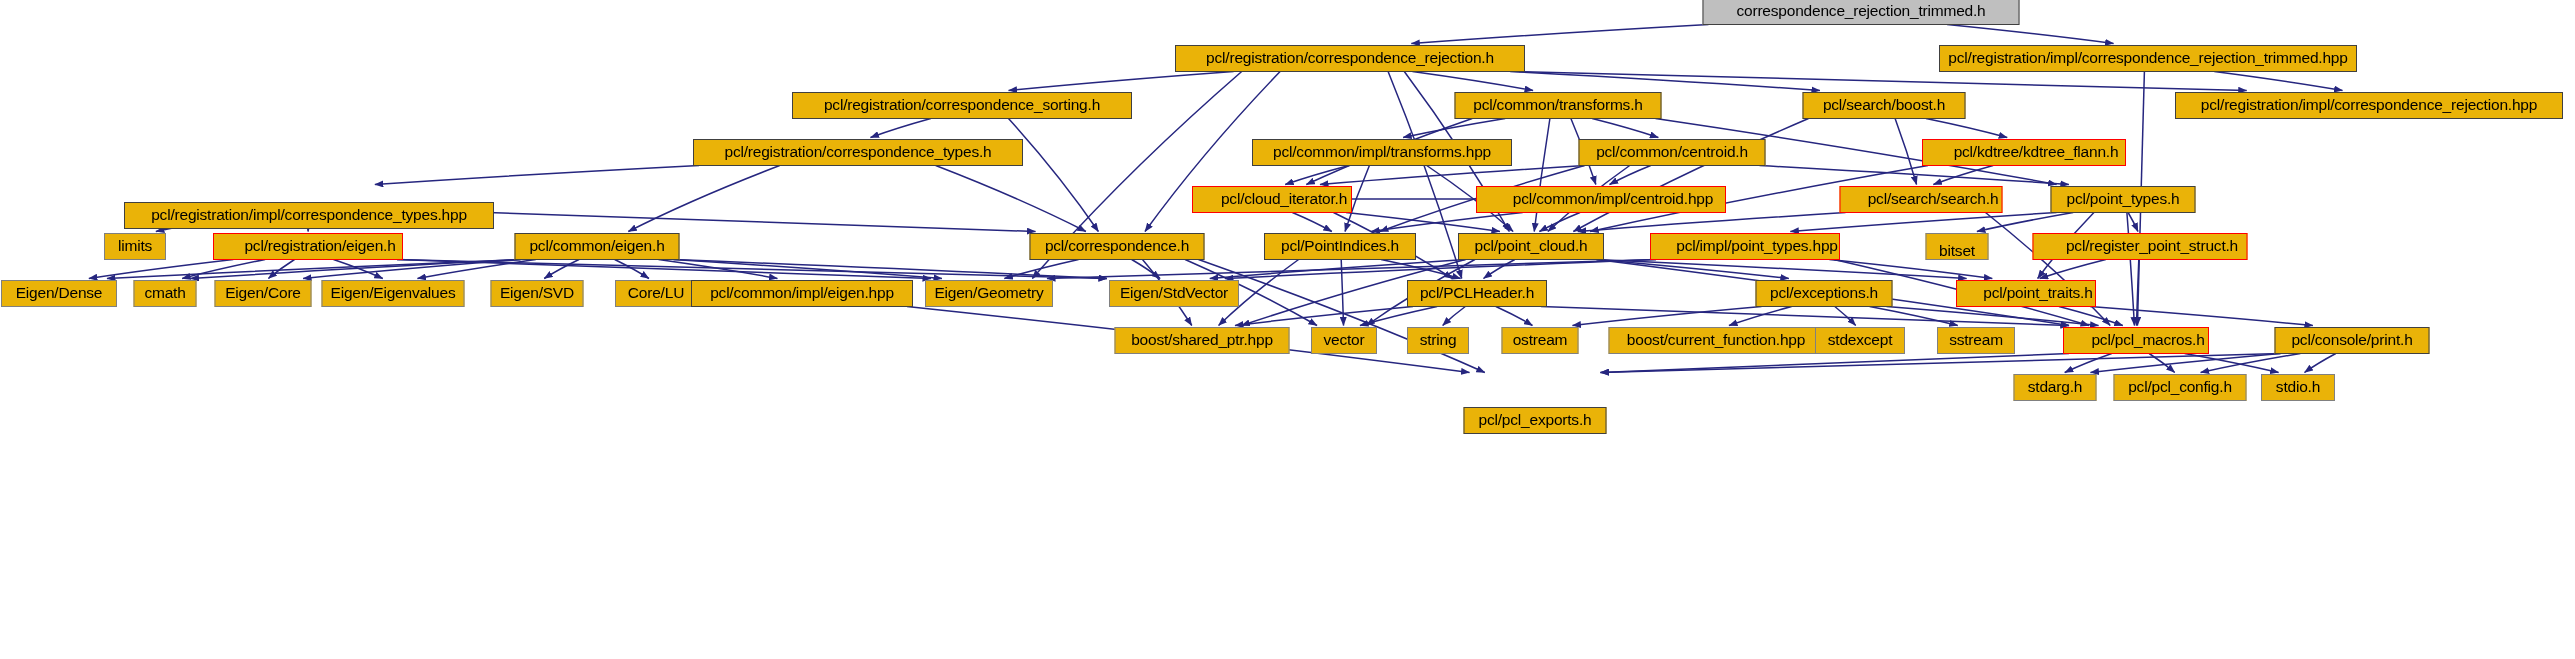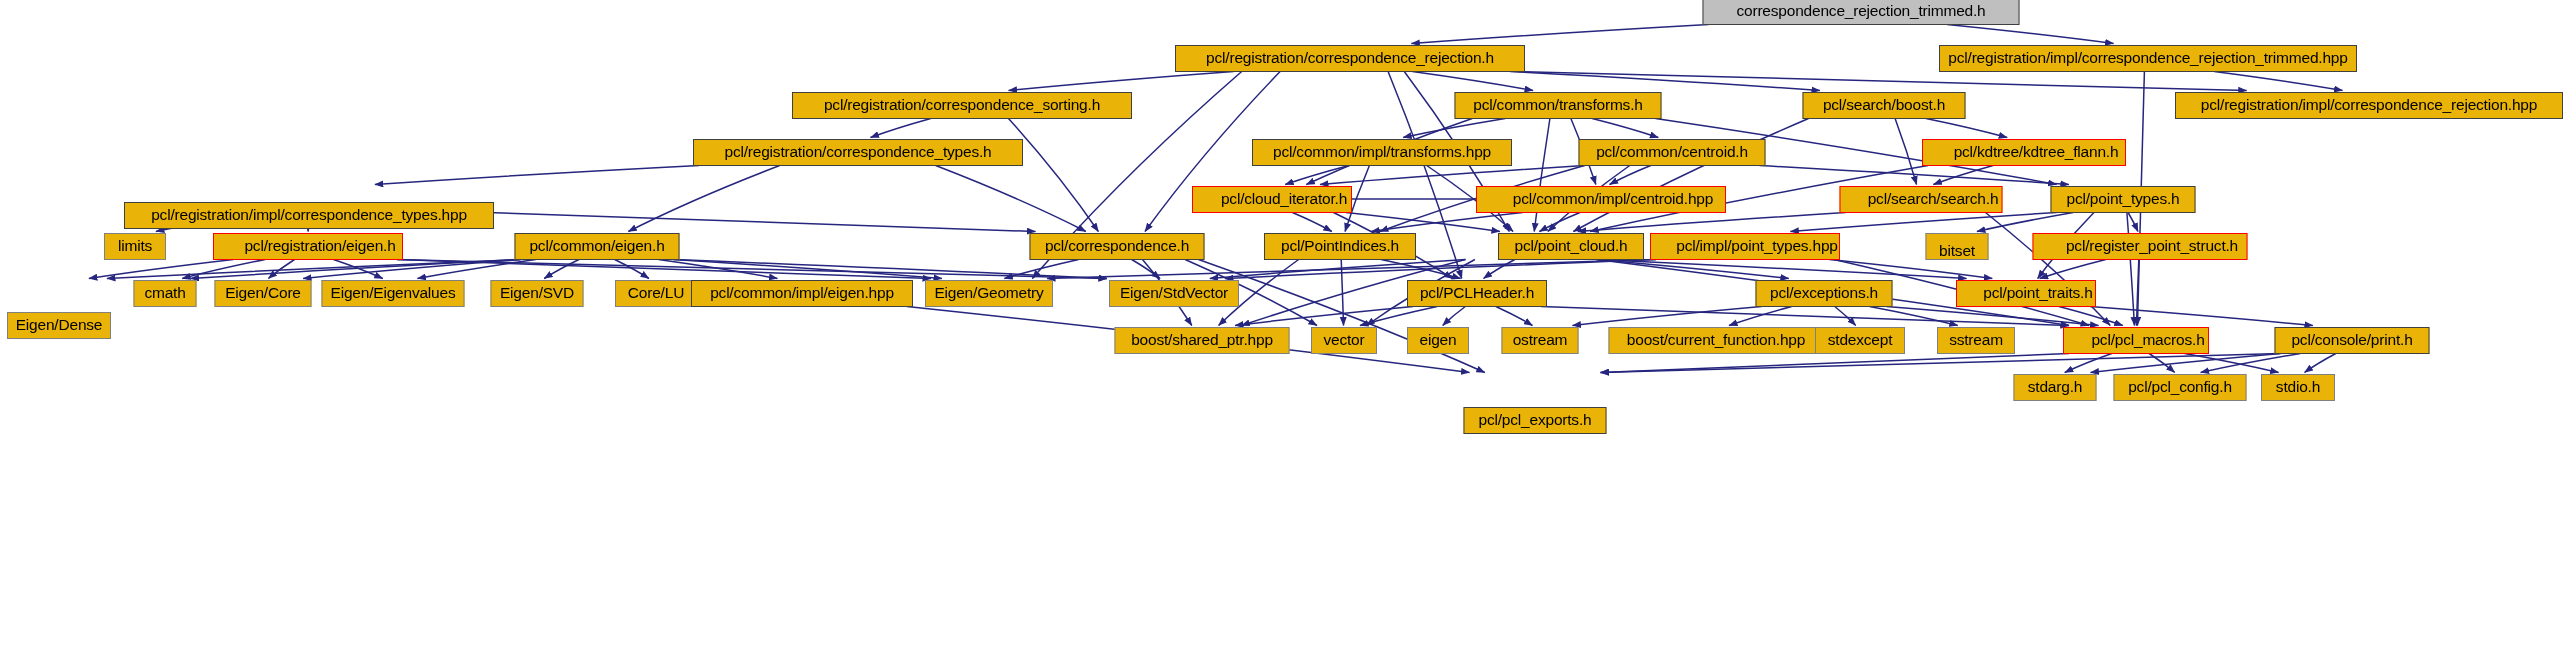--- a/index.html
+++ b/index.html
@@ -233,33 +233,33 @@
       </div>
       <div class="node dark" style="left: 597px; top: 232.5px; width: 165px;">
         <span>pcl/common/eigen.h</span>
       </div>
       <div class="node dark" style="left: 1117px; top: 232.5px; width: 175px;">
         <span>pcl/correspondence.h</span>
       </div>
       <div class="node dark" style="left: 1340px; top: 232.5px; width: 152px;">
         <span>pcl/PointIndices.h</span>
       </div>
-      <div class="node dark" style="left: 1531px; top: 232.5px; width: 146px; margin-left: 40px;">
+      <div class="node dark" style="left: 1531px; top: 232.5px; width: 146px;">
         <span>pcl/point_cloud.h</span>
       </div>
       <div class="node red" style="left: 1745px; top: 232.5px; width: 190px;">
         <span>pcl/impl/point_types.hpp</span>
       </div>
       <div class="node" style="left: 1957px; top: 232.5px; width: 63px; align-items: flex-end;">
         <span>bitset</span>
       </div>
       <div class="node red" style="left: 2140px; top: 232.5px; width: 215px;">
         <span>pcl/register_point_struct.h</span>
       </div>
-      <div class="node" style="left: 59px; top: 279.5px; width: 104px; margin-top: 32px;">
+      <div class="node" style="left: 59px; top: 279.5px; width: 116px;">
         <span>Eigen/Dense</span>
       </div>
       <div class="node" style="left: 165px; top: 279.5px; width: 63px;">
         <span>cmath</span>
       </div>
       <div class="node" style="left: 263px; top: 279.5px; width: 97px;">
         <span>Eigen/Core</span>
       </div>
       <div class="node" style="left: 393px; top: 279.5px; width: 143px;">
         <span>Eigen/Eigenvalues</span>
@@ -288,21 +288,21 @@
       <div class="node red" style="left: 2026px; top: 279.5px; width: 140px;">
         <span>pcl/point_traits.h</span>
       </div>
       <div class="node" style="left: 1202px; top: 326.5px; width: 175px;">
         <span>boost/shared_ptr.hpp</span>
       </div>
       <div class="node" style="left: 1344px; top: 326.5px; width: 66px;">
         <span>vector</span>
       </div>
       <div class="node" style="left: 1438px; top: 326.5px; width: 62px;">
-        <span>eigen</span>
+        <span>string</span>
       </div>
       <div class="node" style="left: 1540px; top: 326.5px; width: 77px;">
         <span>ostream</span>
       </div>
       <div class="node" style="left: 1716px; top: 326.5px; width: 215px;">
         <span>boost/current_function.hpp</span>
       </div>
       <div class="node" style="left: 1860px; top: 326.5px; width: 90px;">
         <span>stdexcept</span>
       </div>

